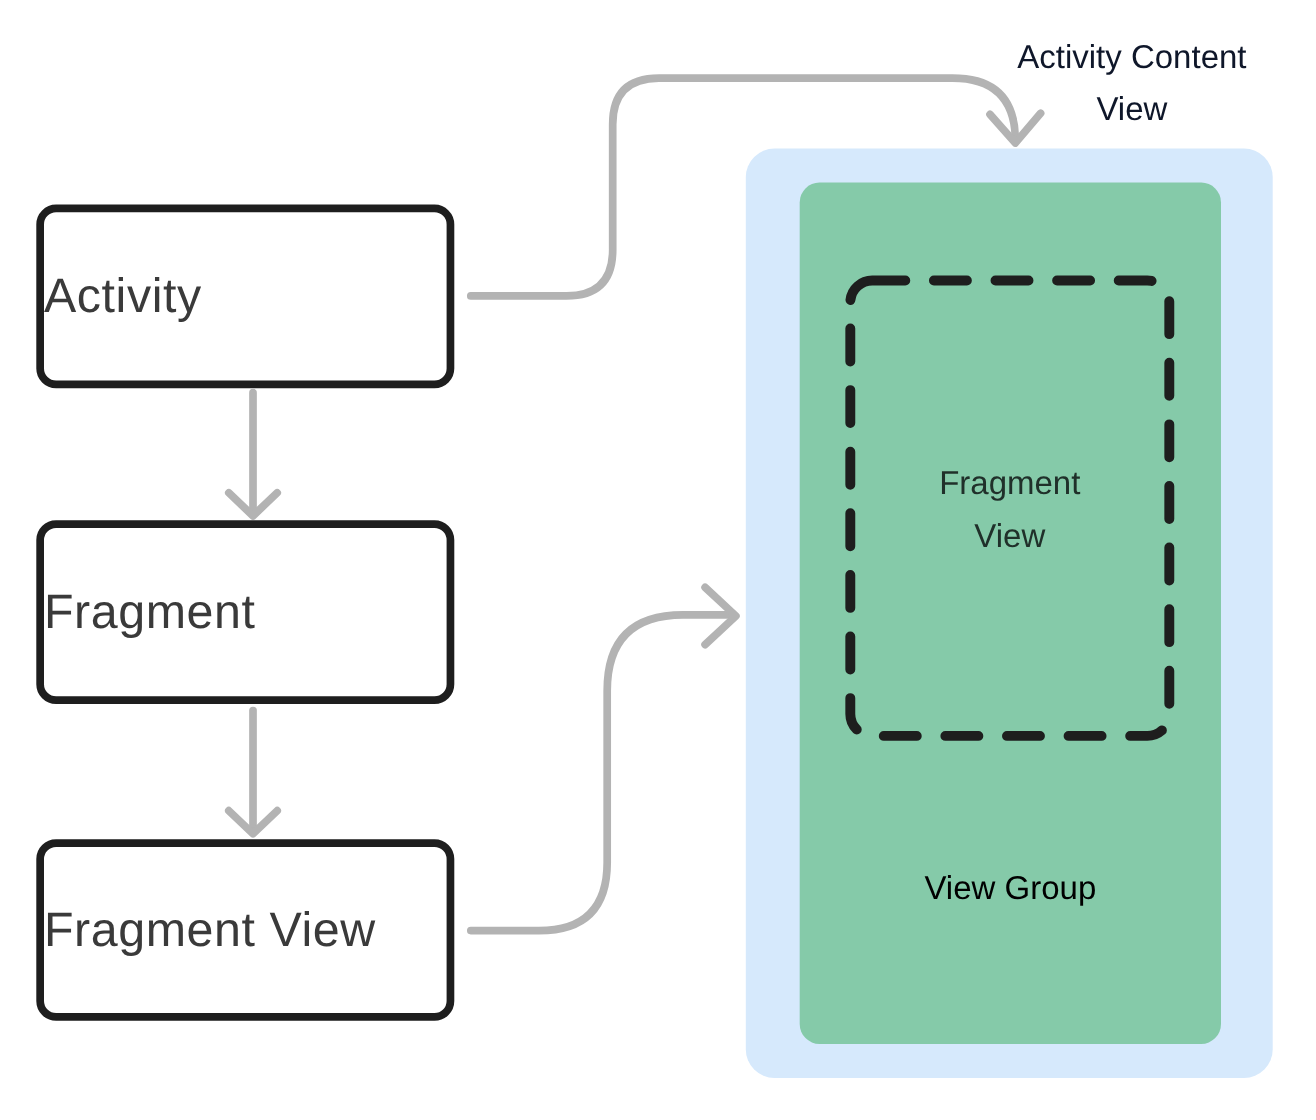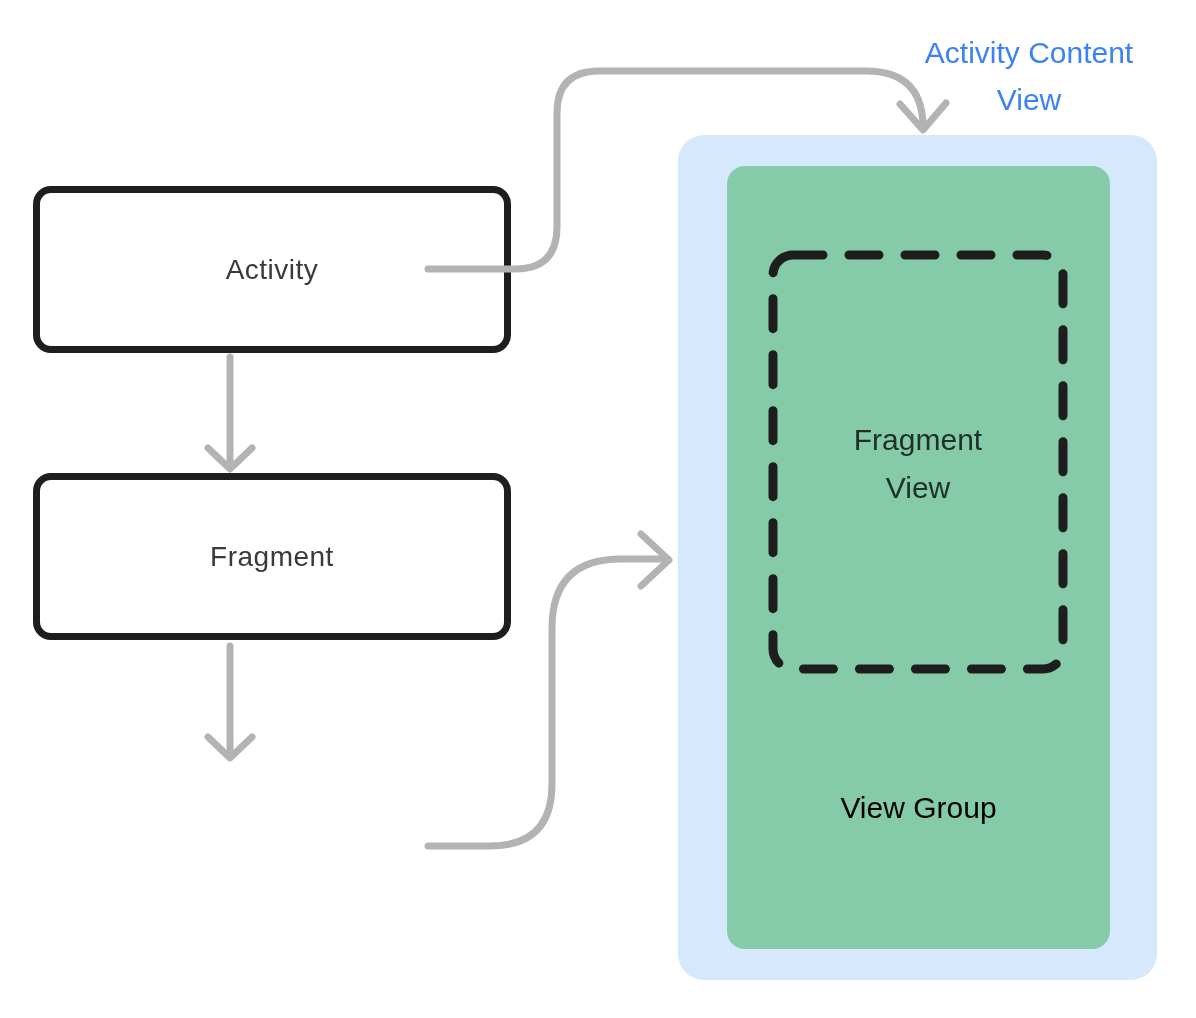--- a/index.html
+++ b/index.html
@@ -7,30 +7,30 @@
     position:relative;
     width:1196px;
     height:1018px;
     background:#ffffff;
     overflow:hidden;
     font-family:"Liberation Sans", sans-serif;
   }
   .node{
     position:absolute;
     left:33px;
-    width:478px;
+    width:380px;
     height:167px;
     box-sizing:border-box;
     background:#ffffff;
     border:7px solid #1e1e1e;
     border-radius:18px;
     display:flex;
     align-items:center;
-    justify-content:center;
-    font-size:28px;
+    justify-content:flex-start;
+    font-size:44px;
     color:#3a3a3a;
     letter-spacing:0.5px;
   }
   .node-activity{top:186px;}
   .node-fragment{top:473px;}
   .node-fragment-view{top:763px;height:165px;}
   .content-view{
     position:absolute;
     left:678px; top:135px;
     width:479px; height:845px;
@@ -39,21 +39,21 @@
   }
   .view-group{
     position:absolute;
     left:727px; top:166px;
     width:383px; height:783px;
     background:#85caa9;
     border-radius:18px;
   }
   .lbl{
     position:absolute;
-    color:#3b82f6;
+    color:#0f172a;
     font-size:30px;
     line-height:48px;
     white-space:nowrap;
   }
   .lbl-fragment-added{left:265px; top:384px;}
   .lbl-activity-content{
     left:900px; top:29px; width:258px;
     text-align:center; line-height:47px; white-space:normal;
   }
   .lbl-fragment-view-slot{
@@ -91,20 +91,23 @@
 
   <div class="content-view"></div>
   <div class="view-group"></div>
 
   <div class="node node-activity">
     <span>Activity</span>
   </div>
   <div class="node node-fragment">
     <span>Fragment</span>
   </div>
+  <div class="node node-fragment-view">
+    <span>Fragment View</span>
+  </div>
 
 
   <div class="lbl lbl-activity-content">
     <span>Activity Content</span><br>
     <span>View</span>
   </div>
 
   <div class="lbl lbl-fragment-view-slot">
     <span>Fragment</span><br>
     <span>View</span>

